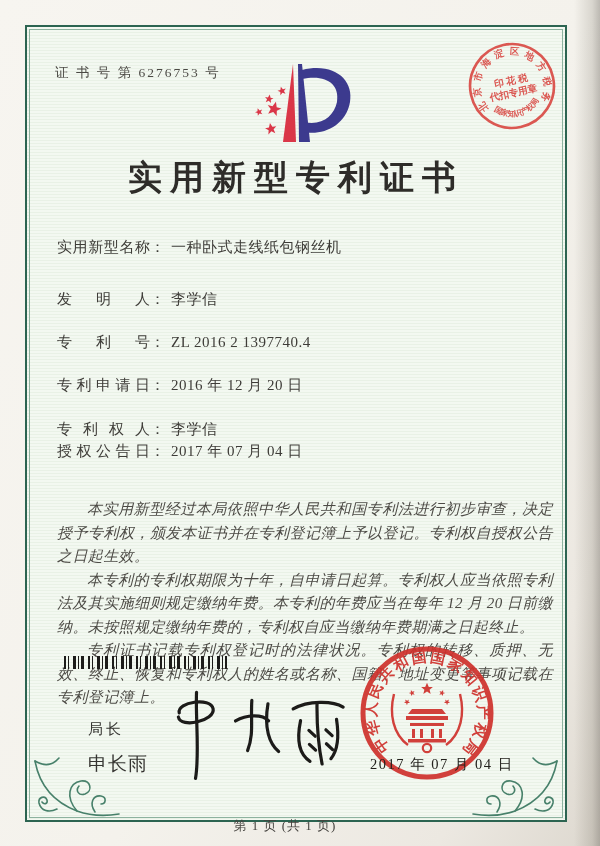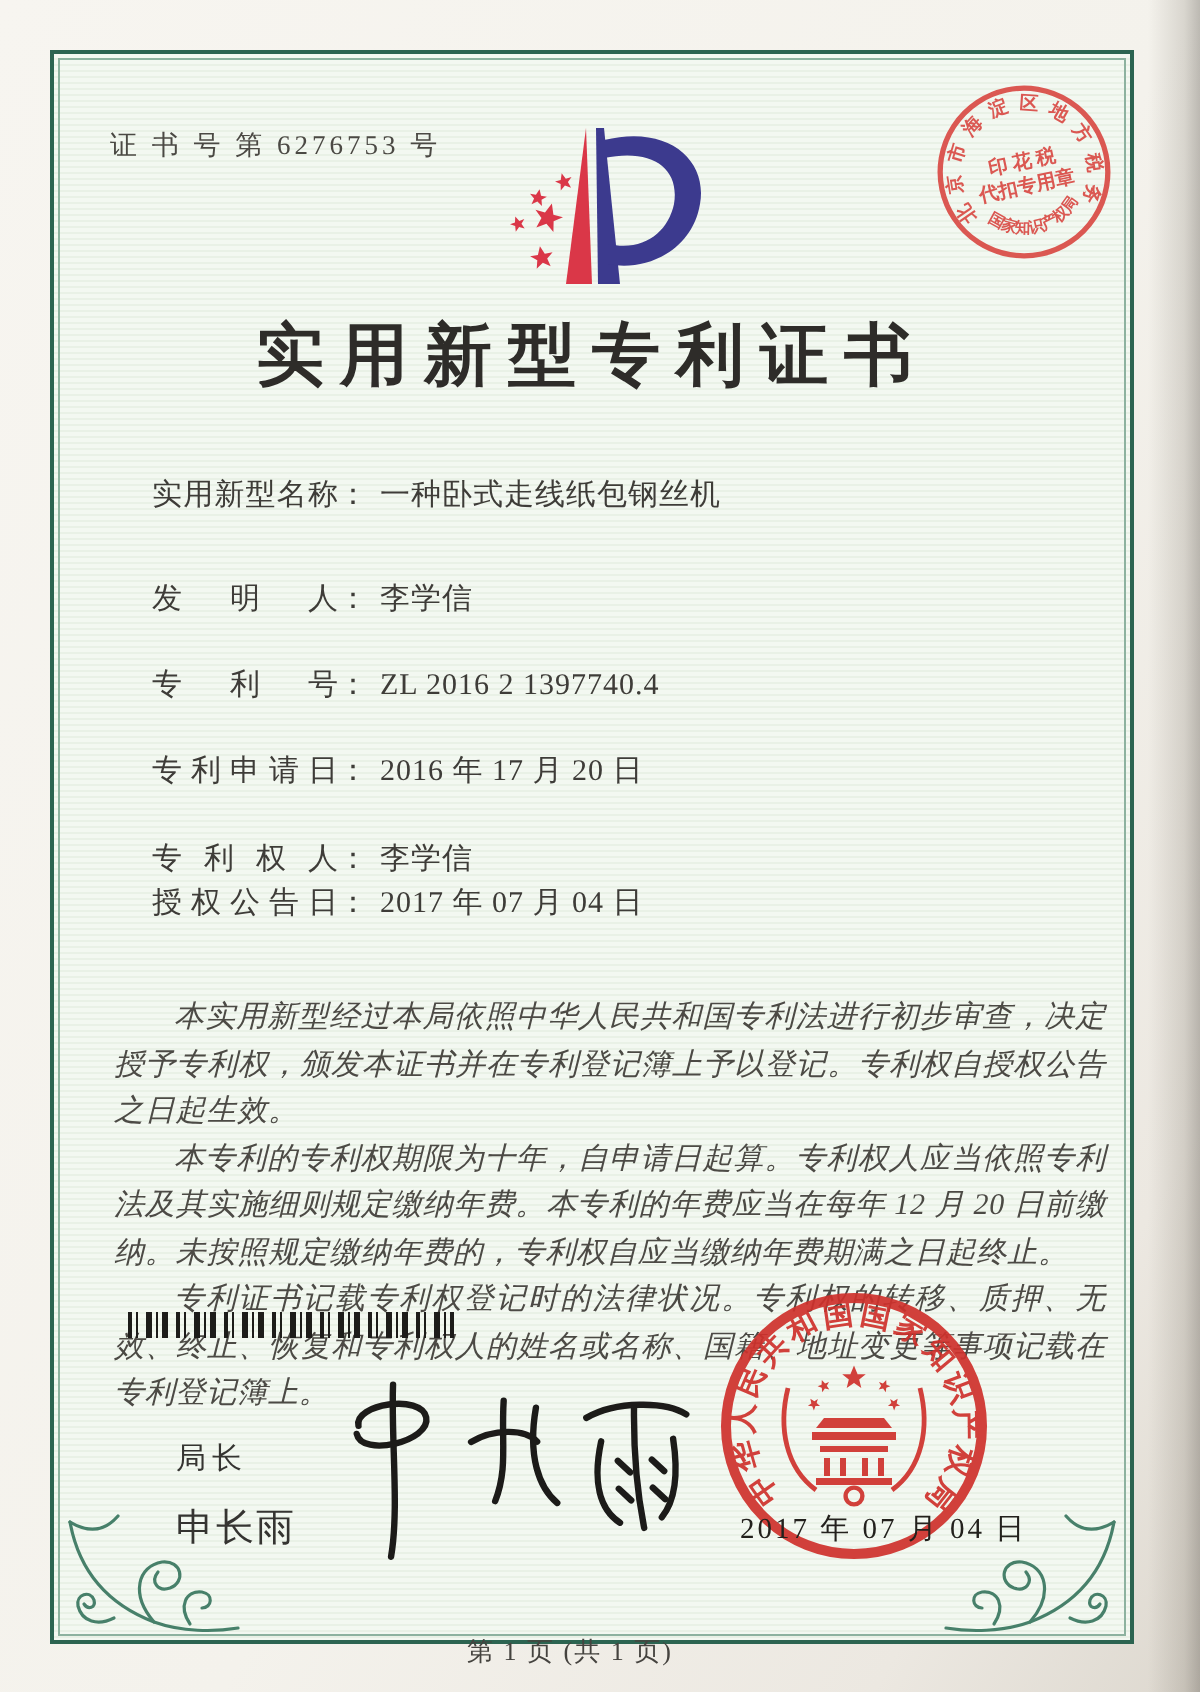--- a/index.html
+++ b/index.html
@@ -34,21 +34,21 @@
   }
   .tax-stamp{
     position:absolute;left:466px;top:40px;width:92px;height:92px;
     transform:rotate(-12deg);opacity:.88;z-index:5;
   }
   .logo{position:absolute;left:240px;top:56px;width:120px;height:96px;z-index:2;}
   .title{
     position:absolute;left:25px;top:155px;width:542px;text-align:center;
     font-size:34px;font-weight:700;letter-spacing:8px;color:#2e2c29;z-index:2;margin:0;
   }
-  .field-row{position:absolute;left:57px;white-space:nowrap;color:#3e3c38;z-index:2;font-size:15px;margin-left:19px;}
+  .field-row{position:absolute;left:57px;white-space:nowrap;color:#3e3c38;z-index:2;font-size:15px;}
   .f-label{display:inline-block;width:93px;text-align:justify;text-align-last:justify;}
   .f-colon{display:inline-block;margin-right:6px;}
   .f-value{letter-spacing:.5px;}
   .r1{top:238px;} .r2{top:290px;} .r3{top:333px;} .r4{top:376px;} .r5{top:420px;} .r6{top:442px;}
   .body-text{
     position:absolute;left:57px;top:498px;width:496px;z-index:2;
     font-size:15px;line-height:23.5px;color:#4c4a45;
     font-style:italic;letter-spacing:.4px;text-align:justify;
   }
   .body-text p{margin:0;text-indent:2em;}
@@ -142,21 +142,21 @@
   <div class="field-row r1">
     <span class="f-label">实用新型名称</span><span class="f-colon">：</span><span class="f-value">一种卧式走线纸包钢丝机</span>
   </div>
   <div class="field-row r2">
     <span class="f-label">发明人</span><span class="f-colon">：</span><span class="f-value">李学信</span>
   </div>
   <div class="field-row r3">
     <span class="f-label">专利号</span><span class="f-colon">：</span><span class="f-value">ZL 2016 2 1397740.4</span>
   </div>
   <div class="field-row r4">
-    <span class="f-label">专利申请日</span><span class="f-colon">：</span><span class="f-value">2016 年 17 月 20 日</span>
+    <span class="f-label">专利申请日</span><span class="f-colon">：</span><span class="f-value">2016 年 12 月 20 日</span>
   </div>
   <div class="field-row r5">
     <span class="f-label">专利权人</span><span class="f-colon">：</span><span class="f-value">李学信</span>
   </div>
   <div class="field-row r6">
     <span class="f-label">授权公告日</span><span class="f-colon">：</span><span class="f-value">2017 年 07 月 04 日</span>
   </div>
 
   <div class="body-text">
     <p>本实用新型经过本局依照中华人民共和国专利法进行初步审查，决定授予专利权，颁发本证书并在专利登记簿上予以登记。专利权自授权公告之日起生效。</p>

